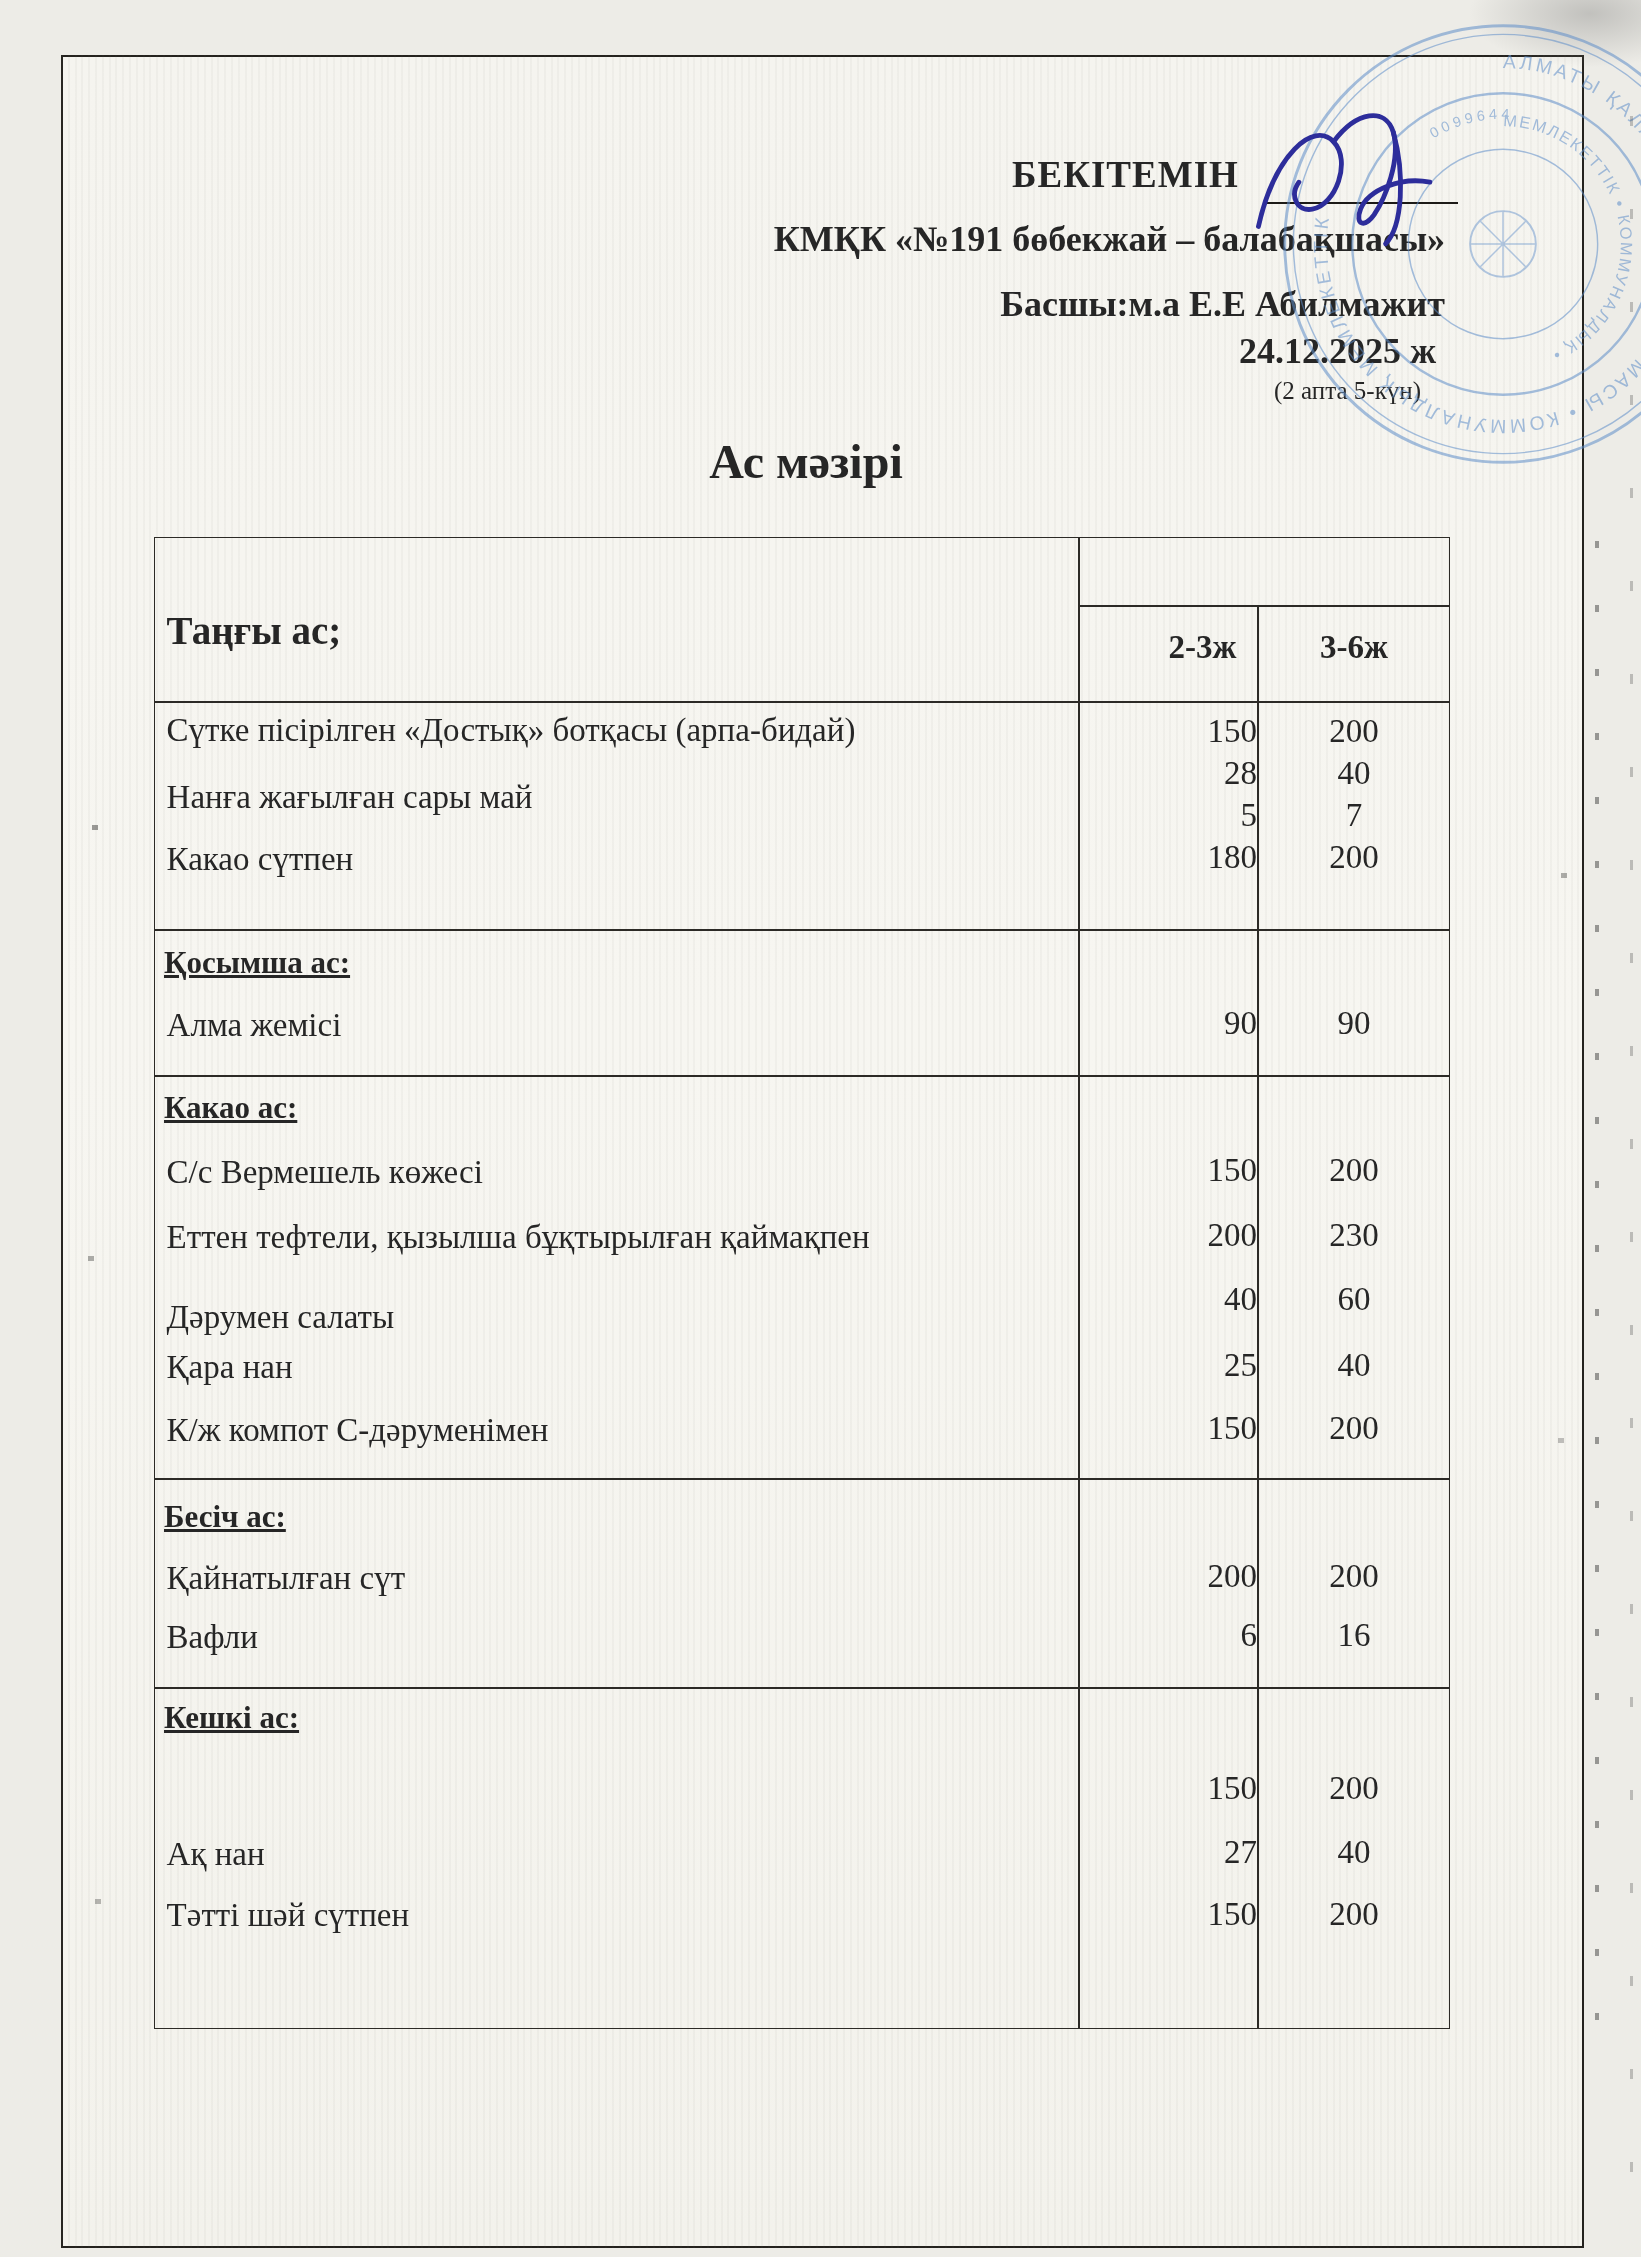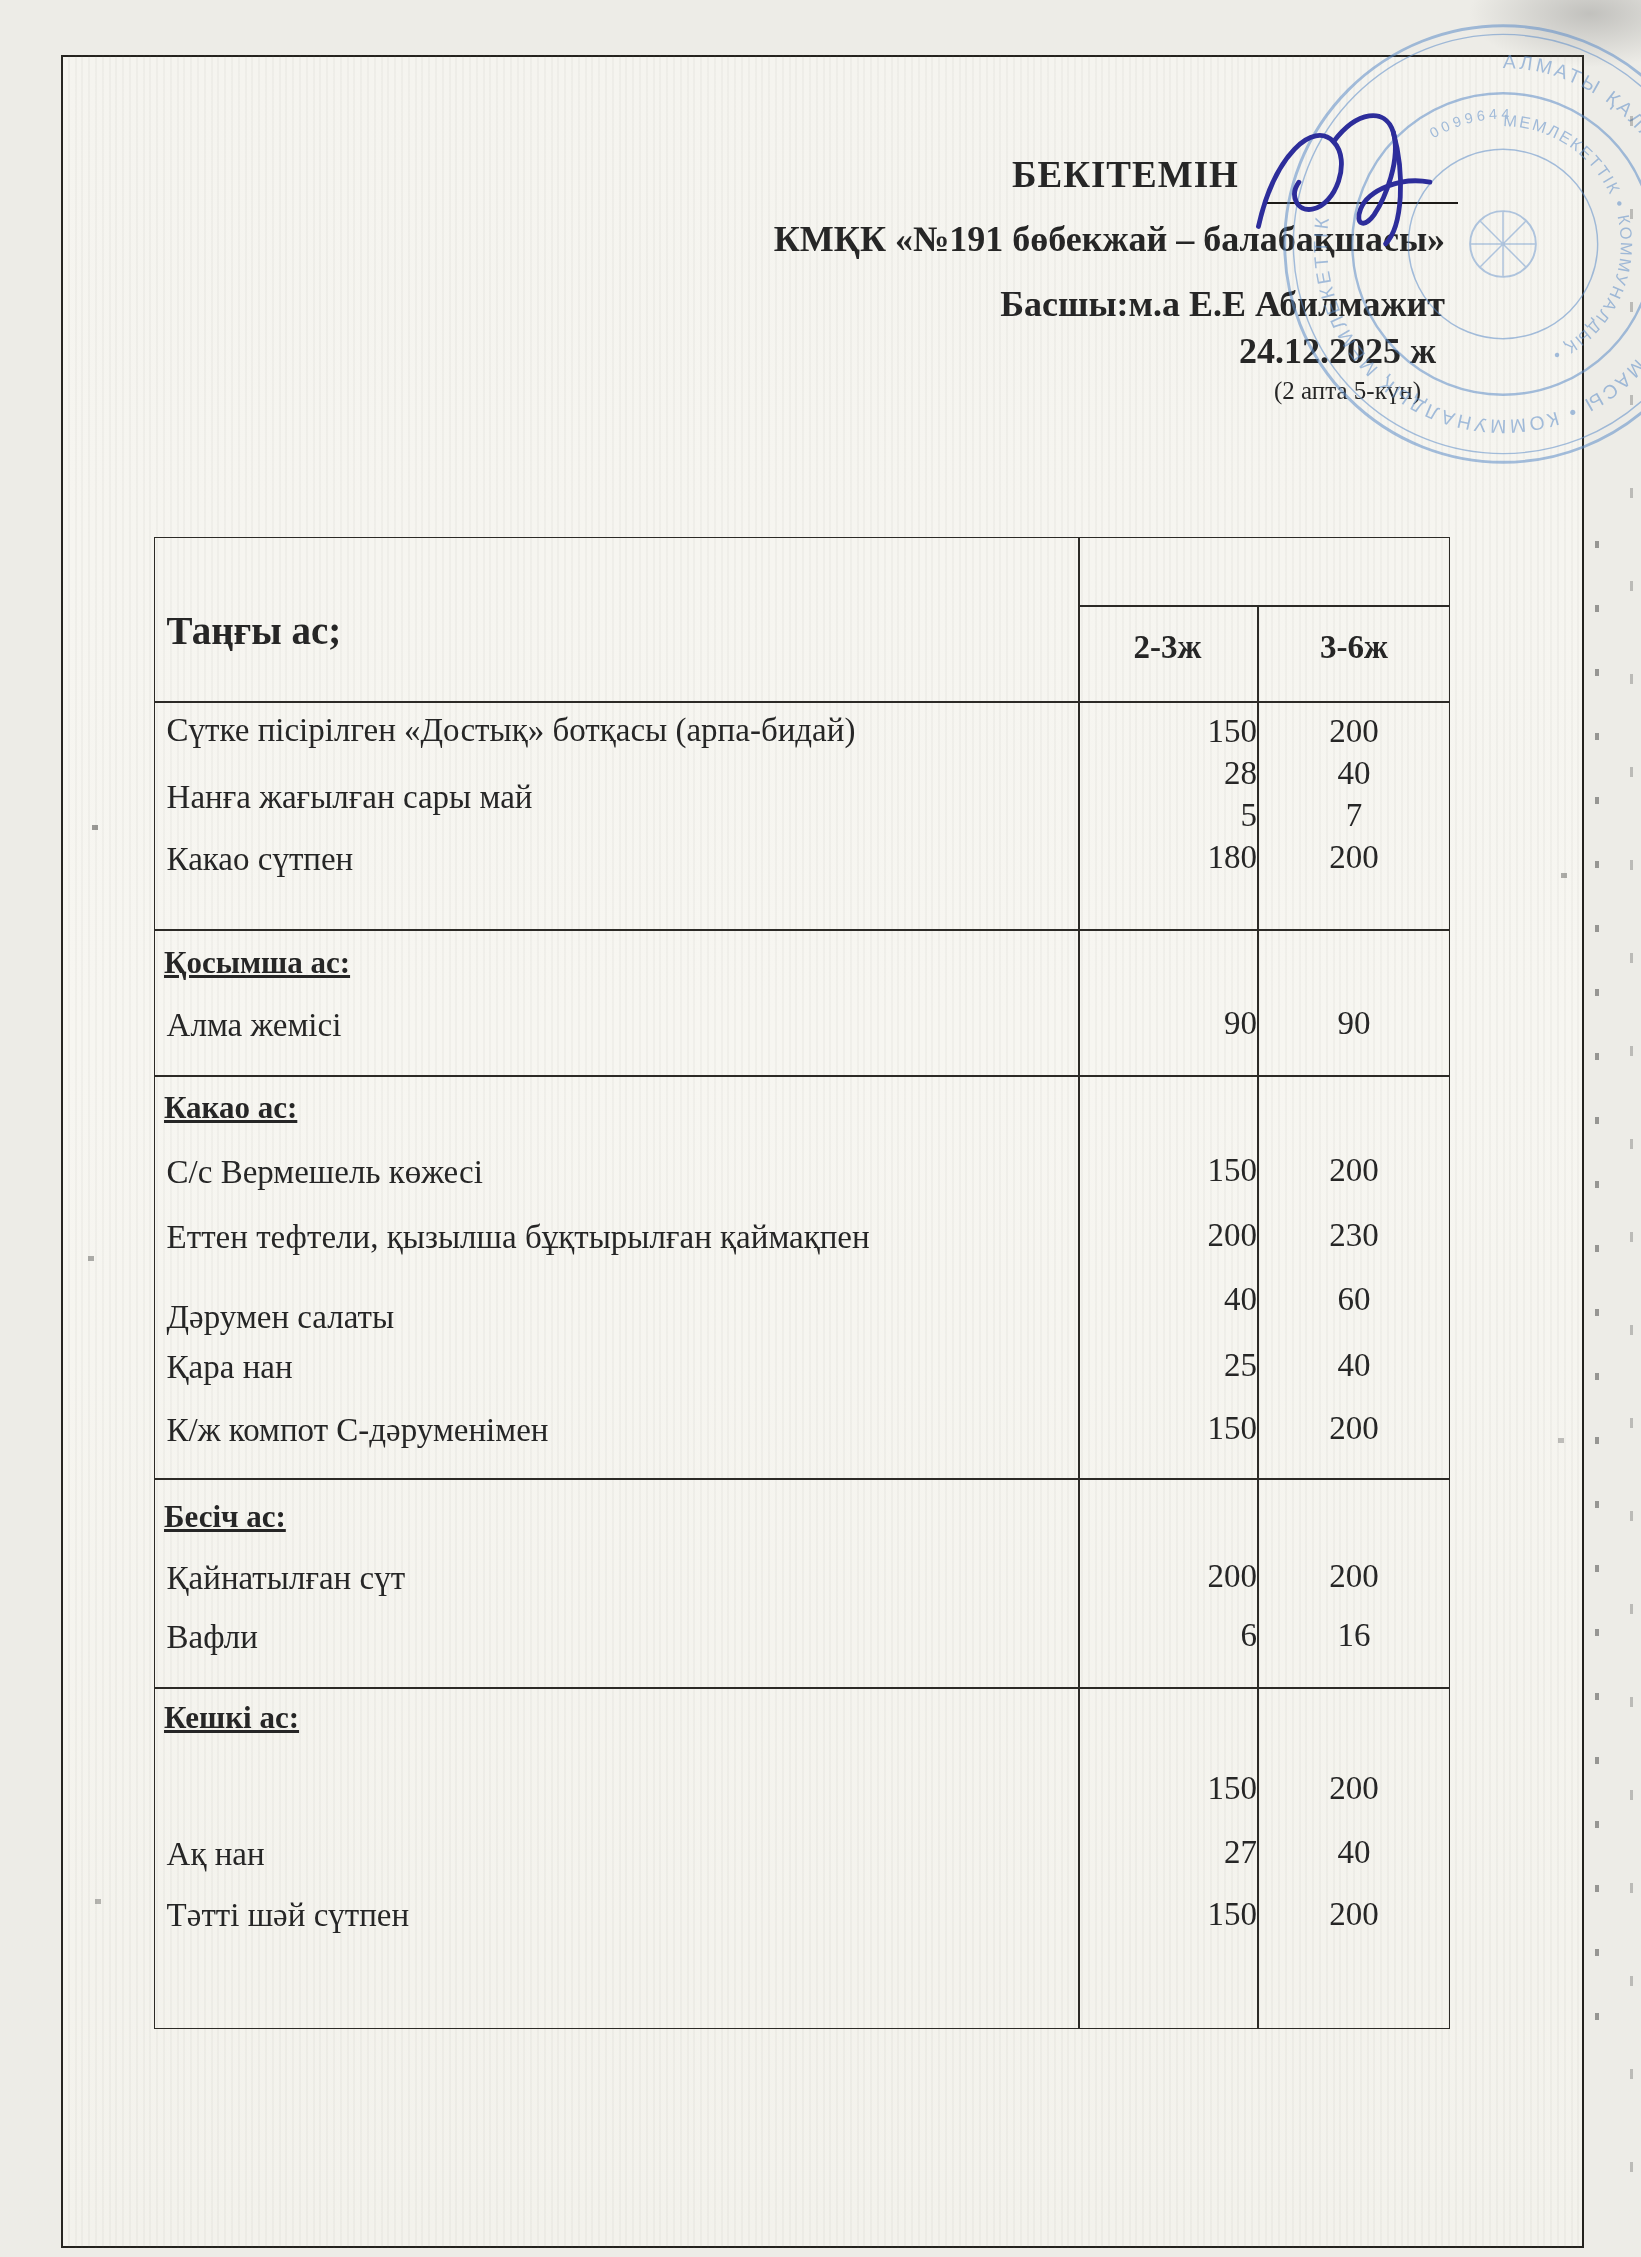--- a/index.html
+++ b/index.html
@@ -45,21 +45,21 @@
   .h{left:0;width:100%;height:1.9px;}
   .h1{top:67px;left:923px;width:calc(100% - 923px);}
   .h2{top:163px;}
   .h3{top:391px;}
   .h4{top:537px;}
   .h5{top:940px;}
   .h6{top:1149px;}
   .cell{position:absolute;white-space:nowrap;font-size:33px;}
   .c-first-title{left:11.6px;top:70px;font-size:39px;font-weight:bold;}
   .c-amount{left:923px;top:13.5px;width:373px;text-align:center;font-size:35px;font-weight:bold;}
-  .c-colA{left:923px;top:91px;width:179px;text-align:center;font-weight:bold;}
+  .c-colA{left:923px;top:91px;width:179px;text-align:center;font-weight:bold;padding-left:35px;}
   .c-colB{left:1102px;top:91px;width:194px;text-align:center;font-weight:bold;}
   .dish{left:11.6px;}
   .sec-title{left:9px;font-size:31px;font-weight:bold;text-decoration:underline;}
   .qtyA{left:923px;width:179px;text-align:right;}
   .qtyB{left:1102px;width:194px;text-align:center;}
   .stack span{display:block;line-height:42px;}
   
   .stamp{position:absolute;left:1276px;top:17.4px;width:454px;height:454px;opacity:.55;pointer-events:none;}
   .stxt{font-size:20px;letter-spacing:3px;fill:#5f8ec9;font-family:"Liberation Sans",sans-serif;}
   .stxt2{font-size:17px;letter-spacing:2px;fill:#5f8ec9;font-family:"Liberation Sans",sans-serif;}
@@ -85,20 +85,21 @@
   <div class="noise"></div>
   <div class="smudge-tr"></div>
 
   <div class="abs approve">БЕКІТЕМІН</div>
   <div class="abs sig-line"></div>
   <div class="abs org">КМҚК «№191 бөбекжай – балабақшасы»</div>
   <div class="abs head">Басшы:м.а Е.Е Абилмажит</div>
   <div class="abs date">24.12.2025 ж</div>
   <div class="abs week">(2 апта 5-күн)</div>
 
+  <h1 class="abs title">Ас мәзірі</h1>
 
   <div class="tbl">
     <div class="v v1"></div>
     <div class="v v2"></div>
     <div class="h h1"></div>
     <div class="h h2"></div>
     <div class="h h3"></div>
     <div class="h h4"></div>
     <div class="h h5"></div>
     <div class="h h6"></div>

